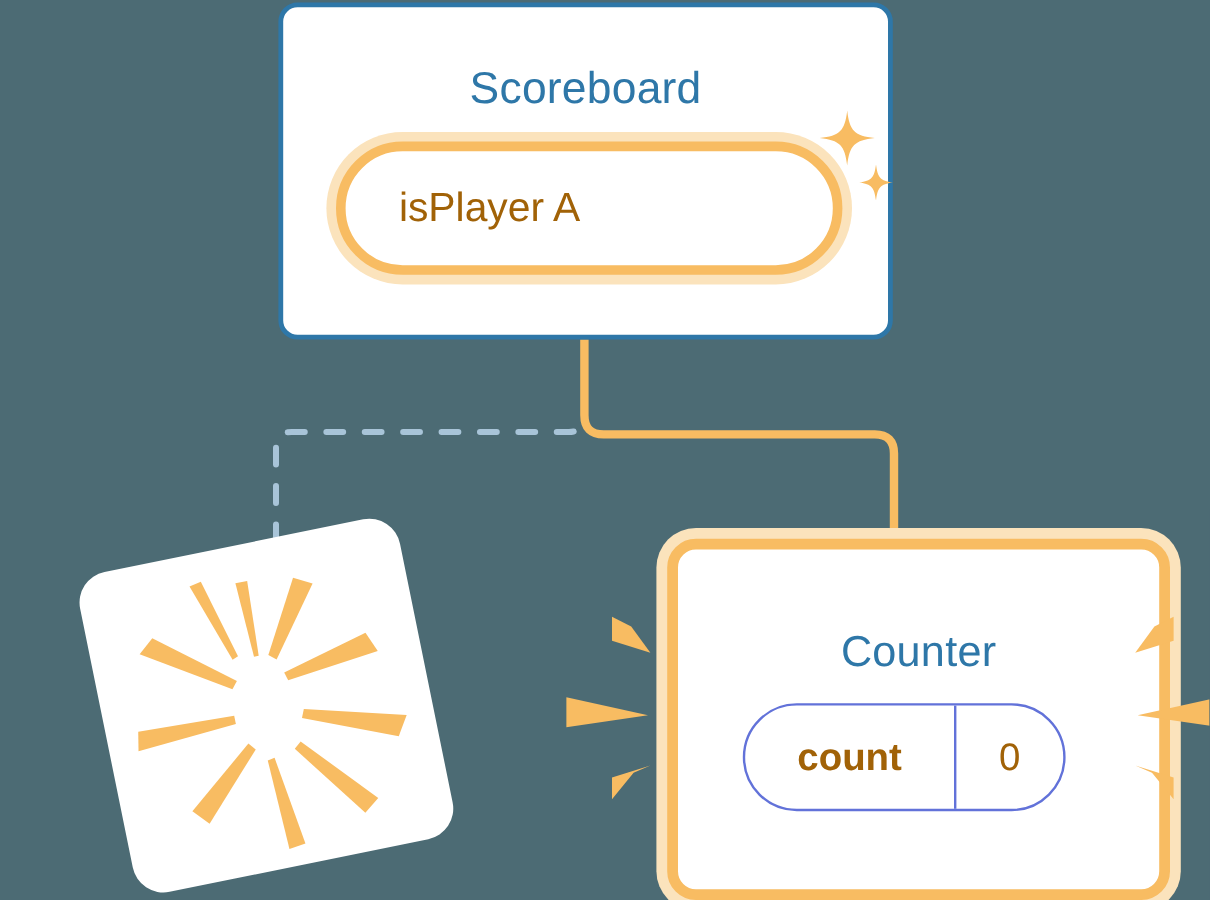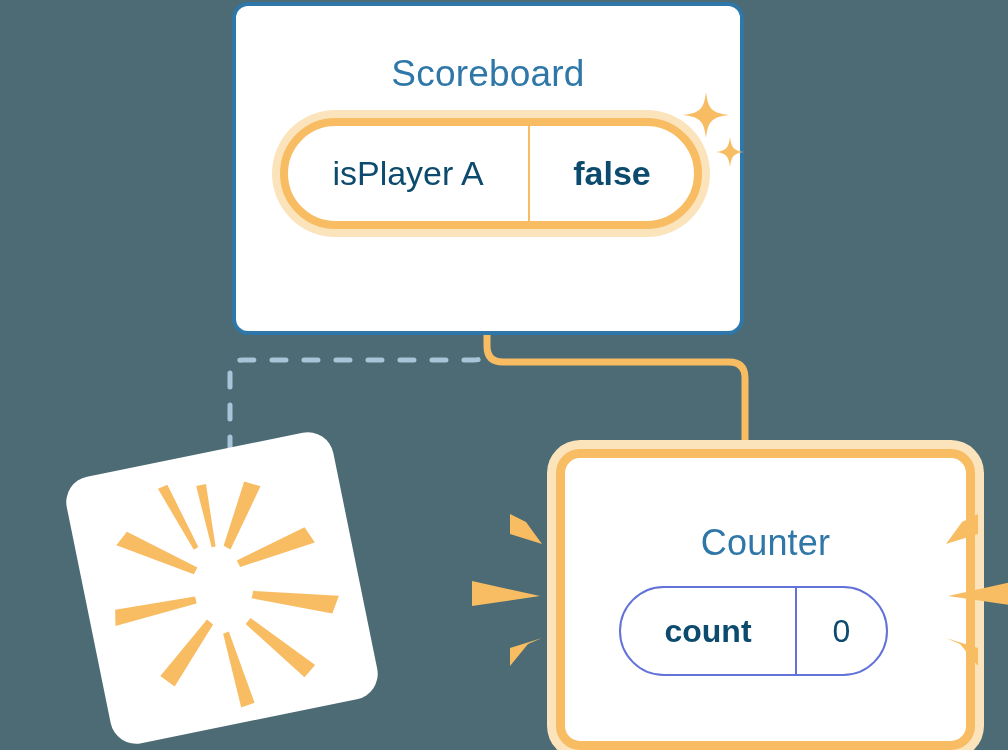--- a/index.html
+++ b/index.html
@@ -18,21 +18,21 @@
   
   .card{
     position:absolute;
     background:#FFFFFF;
     box-sizing:border-box;
     z-index:2;
   }
 
   
   #scoreboard-card{
-    left:232px;top:2px;width:512px;height:333px;
+    left:232px;top:2px;width:512px;height:281px;
     border:4px solid #2E77A8;
     border-radius:16px;
   }
   
   #counter-card{
     left:556px;top:449px;width:419px;height:301px;
     border:9px solid #F8BC62;
     border-radius:24px;
     box-shadow:0 0 0 9px #FBE3BC;
     z-index:3;
@@ -60,21 +60,21 @@
   .pill{
     position:absolute;
     display:flex;
     align-items:stretch;
     box-sizing:border-box;
     background:#FFFFFF;
   }
   .pill-key,.pill-val{
     display:flex;align-items:center;justify-content:center;
     white-space:nowrap;
-    color:#0c4a6e;
+    color:#a16207;
   }
 
   
   #scoreboard-pill{
     left:44px;top:112px;width:422px;height:111px;
     border:8px solid #F8BC62;
     border-radius:56px;
     box-shadow:0 0 0 8px #FBE3BC;
   }
   #scoreboard-pill .pill-key{
@@ -114,21 +114,20 @@
     <path d="M 487 300 L 487 347 Q 487 360 474 360 L 243 360 Q 230 360 230 373 L 230 470" fill="none" stroke="#A8C4D8" stroke-width="5" stroke-linecap="round" stroke-dasharray="14 18"></path>
 
     <path d="M 487 283 L 487 346 Q 487 362 503 362 L 729 362 Q 745 362 745 378 L 745 455" fill="none" stroke="#F8BC62" stroke-width="7" stroke-linecap="butt"></path>
   </svg>
 
   <div class="card" id="scoreboard-card">
     <div class="card-title">Scoreboard</div>
 
     <div class="pill" id="scoreboard-pill">
       <div class="pill-key">isPlayer A</div>
-      <div class="pill-val">false</div>
     </div>
   </div>
 
   <div class="sparkles" id="scoreboard-sparkles">
     <svg viewBox="0 0 70 82" width="70" height="82">
       <path fill="#F8BC62" d="M31 0 C33 17 37 21 54 23 C37 25 33 29 31 46 C29 29 25 25 8 23 C25 21 29 17 31 0 Z"></path>
       <path fill="#F8BC62" d="M55 45 C56.5 56 58.5 58.5 69 60 C58.5 61.5 56.5 64 55 75 C53.5 64 51.5 61.5 41 60 C51.5 58.5 53.5 56 55 45 Z"></path>
     </svg>
   </div>
 

